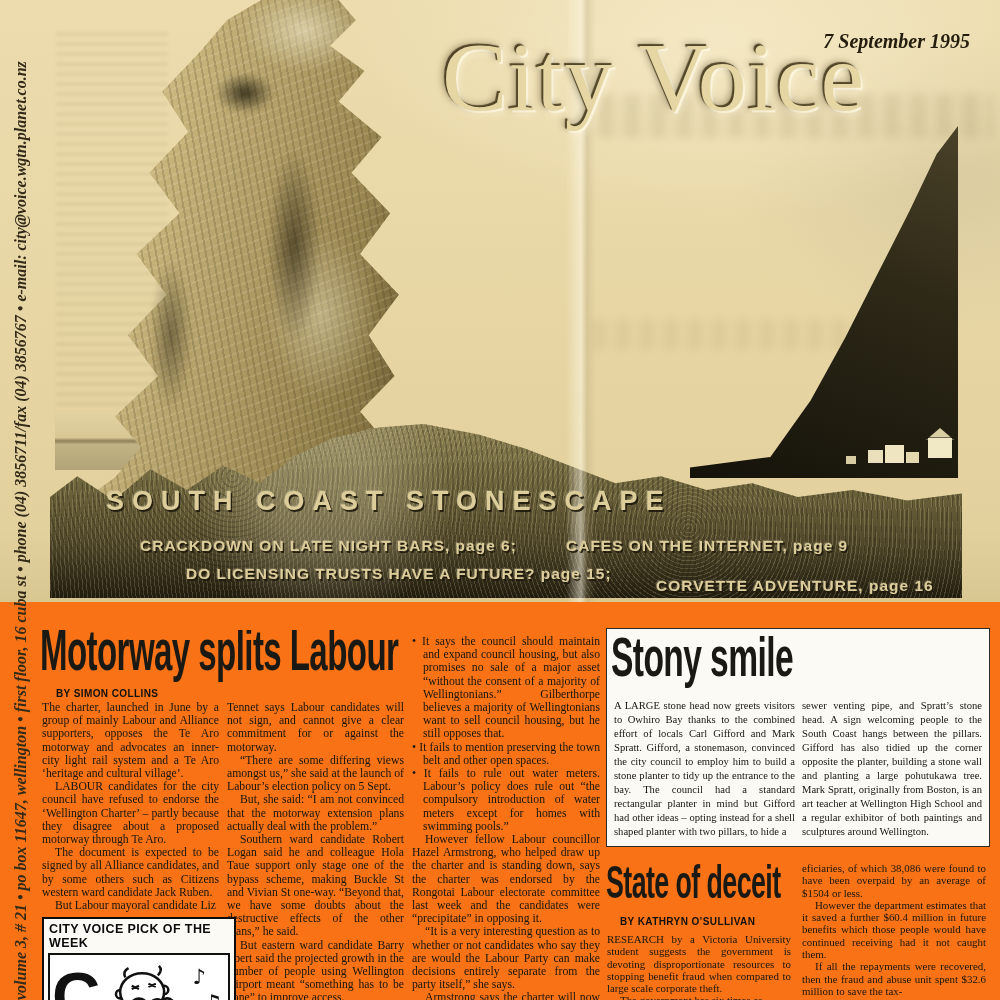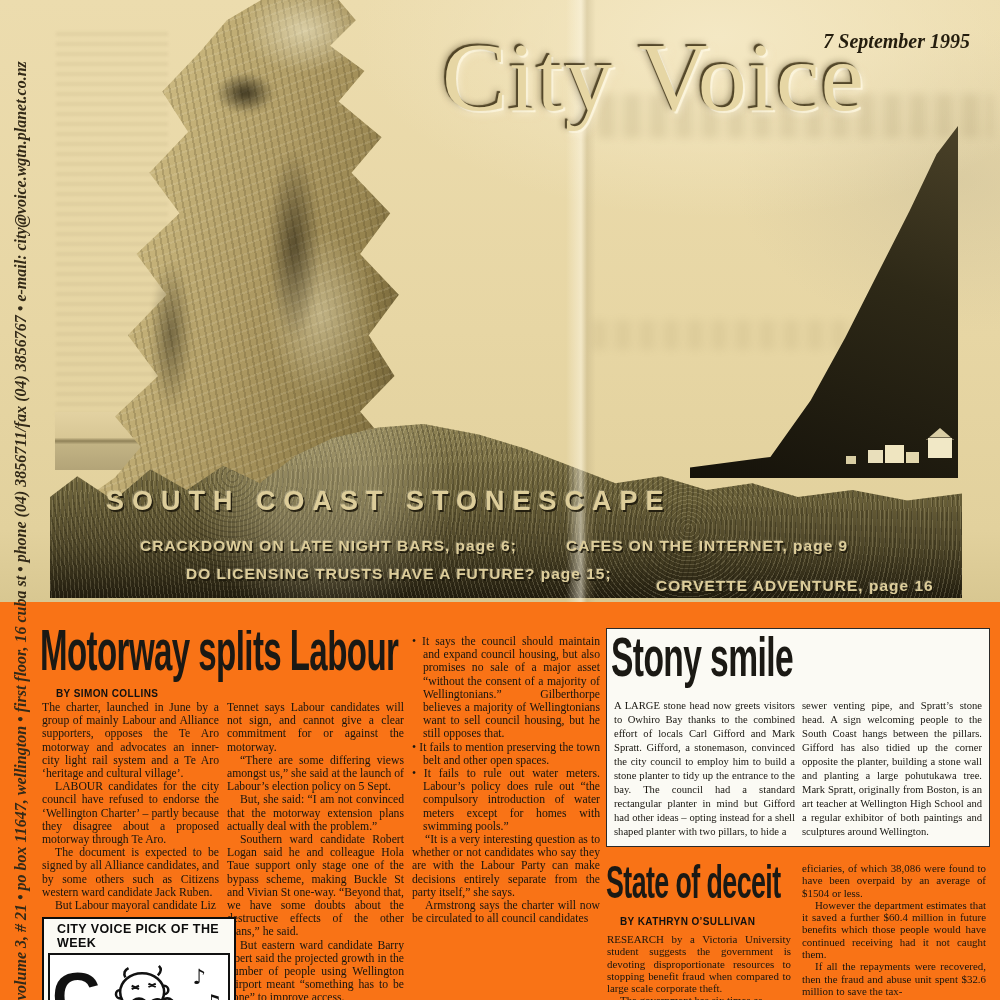--- a/index.html
+++ b/index.html
@@ -89,21 +89,21 @@
 
   .art-left{left:42px;top:630px;width:558px;height:370px;overflow:hidden;}
   #hl-motorway{font-size:57px;transform:scaleX(.58);position:absolute;left:-2px;top:-6px;}
   .m-byline{position:absolute;left:1px;top:58px;}
   .mcol1{position:absolute;left:0;top:71px;}
   .mcol2{position:absolute;left:185px;top:71px;}
   .mcol3{position:absolute;left:370px;top:5px;}
 
   .pickbox{left:0;top:287px;width:190px;height:110px;border:2.5px solid #0c0c0c;background:#fbfaf4;}
   .picktitle{font-family:"Liberation Sans",sans-serif;font-weight:700;font-size:12.5px;letter-spacing:.4px;
-    color:#0c0c0c;padding:3px 0 3px 13px;}
+    color:#0c0c0c;padding:3px 0 3px 5px;}
   .pickframe{margin:0 4px;border:2px solid #111;background:#fff;overflow:hidden;height:70px;}
 
   .art-right{left:606px;top:628px;width:386px;height:372px;overflow:hidden;}
   .stonybox{left:0;top:0;width:382px;height:217px;border:1.5px solid #2a2a2a;background:#fbfaf4;}
   #hl-stony{font-size:56px;transform:scaleX(.60);position:absolute;left:4px;top:2px;}
   .scolA{position:absolute;left:7px;top:70px;}
   .scolB{position:absolute;left:195px;top:70px;width:180px;}
   #hl-deceit{font-size:47px;transform:scaleX(.57);position:absolute;left:0;top:232px;}
   .d-byline{position:absolute;left:1px;top:288px;}
   .dcol1{position:absolute;left:1px;top:305px;}
@@ -164,21 +164,22 @@
       <p>But, she said: “I am not convinced that the motorway extension plans actually deal with the problem.”</p>
       <p>Southern ward candidate Robert Logan said he and colleague Hola Taue support only stage one of the bypass scheme, making Buckle St and Vivian St one-way. “Beyond that, we have some doubts about the destructive effects of the other plans,” he said.</p>
       <p>But eastern ward candidate Barry Ebert said the projected growth in the number of people using Wellington Airport meant “something has to be done” to improve access.</p>
 
     </div>
 
     <div class="serifcol m-col3 mcol3">
       <p class="bullet">• It says the council should maintain and expand council housing, but also promises no sale of a major asset “without the consent of a majority of Wellingtonians.” Gilberthorpe believes a majority of Wellingtonians want to sell council housing, but he still opposes that.</p>
       <p class="bullet">• It fails to mention preserving the town belt and other open spaces.</p>
       <p class="bullet">• It fails to rule out water meters. Labour’s policy does rule out “the compulsory introduction of water meters except for homes with swimming pools.”</p>
-      <p>“It is a very interesting question as to whether or not candidates who say they are with the Labour Party can make decisions entirely separate from the party itself,” she says.</p>
+      <p>However fellow Labour councillor Hazel Armstrong, who helped draw up the charter and is standing down, says the charter was endorsed by the Rongotai Labour electorate committee last week and the candidates were “precipitate” in opposing it.</p>
+      <p>“It is a very interesting question as to whether or not candidates who say they are would the Labour Party can make decisions entirely separate from the party itself,” she says.</p>
       <p>Armstrong says the charter will now be circulated to all council candidates</p>
     </div>
 
     <div class="abs pickbox">
       <div class="picktitle">CITY VOICE PICK OF THE WEEK</div>
       <div class="pickframe">
         <svg width="100%" height="70" viewBox="0 0 170 64" xmlns="http://www.w3.org/2000/svg">
           <text x="2" y="60" font-size="64" font-weight="bold" font-family="Liberation Sans, sans-serif" fill="#111">C</text>
           <g stroke="#111" stroke-width="2.4" fill="#fff">
             <circle cx="67" cy="36" r="4"></circle>

